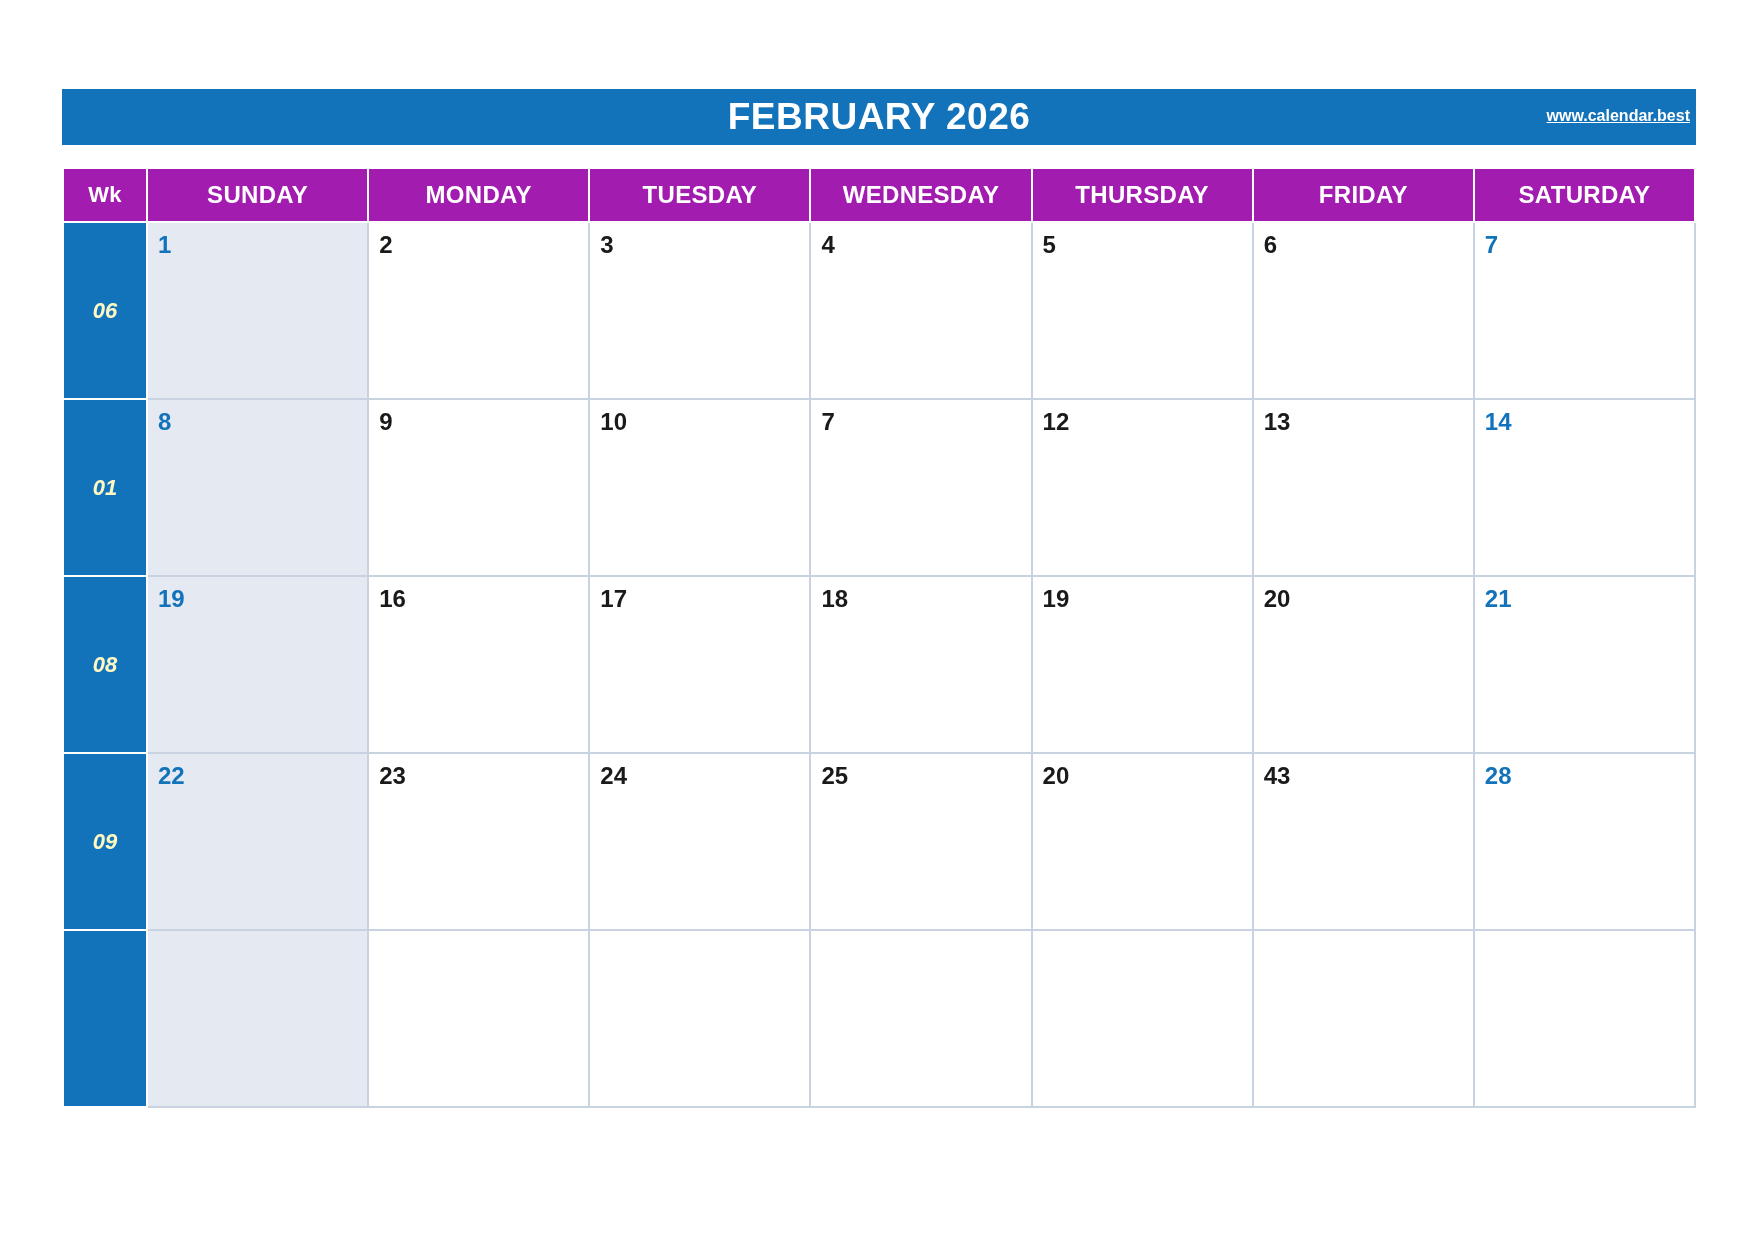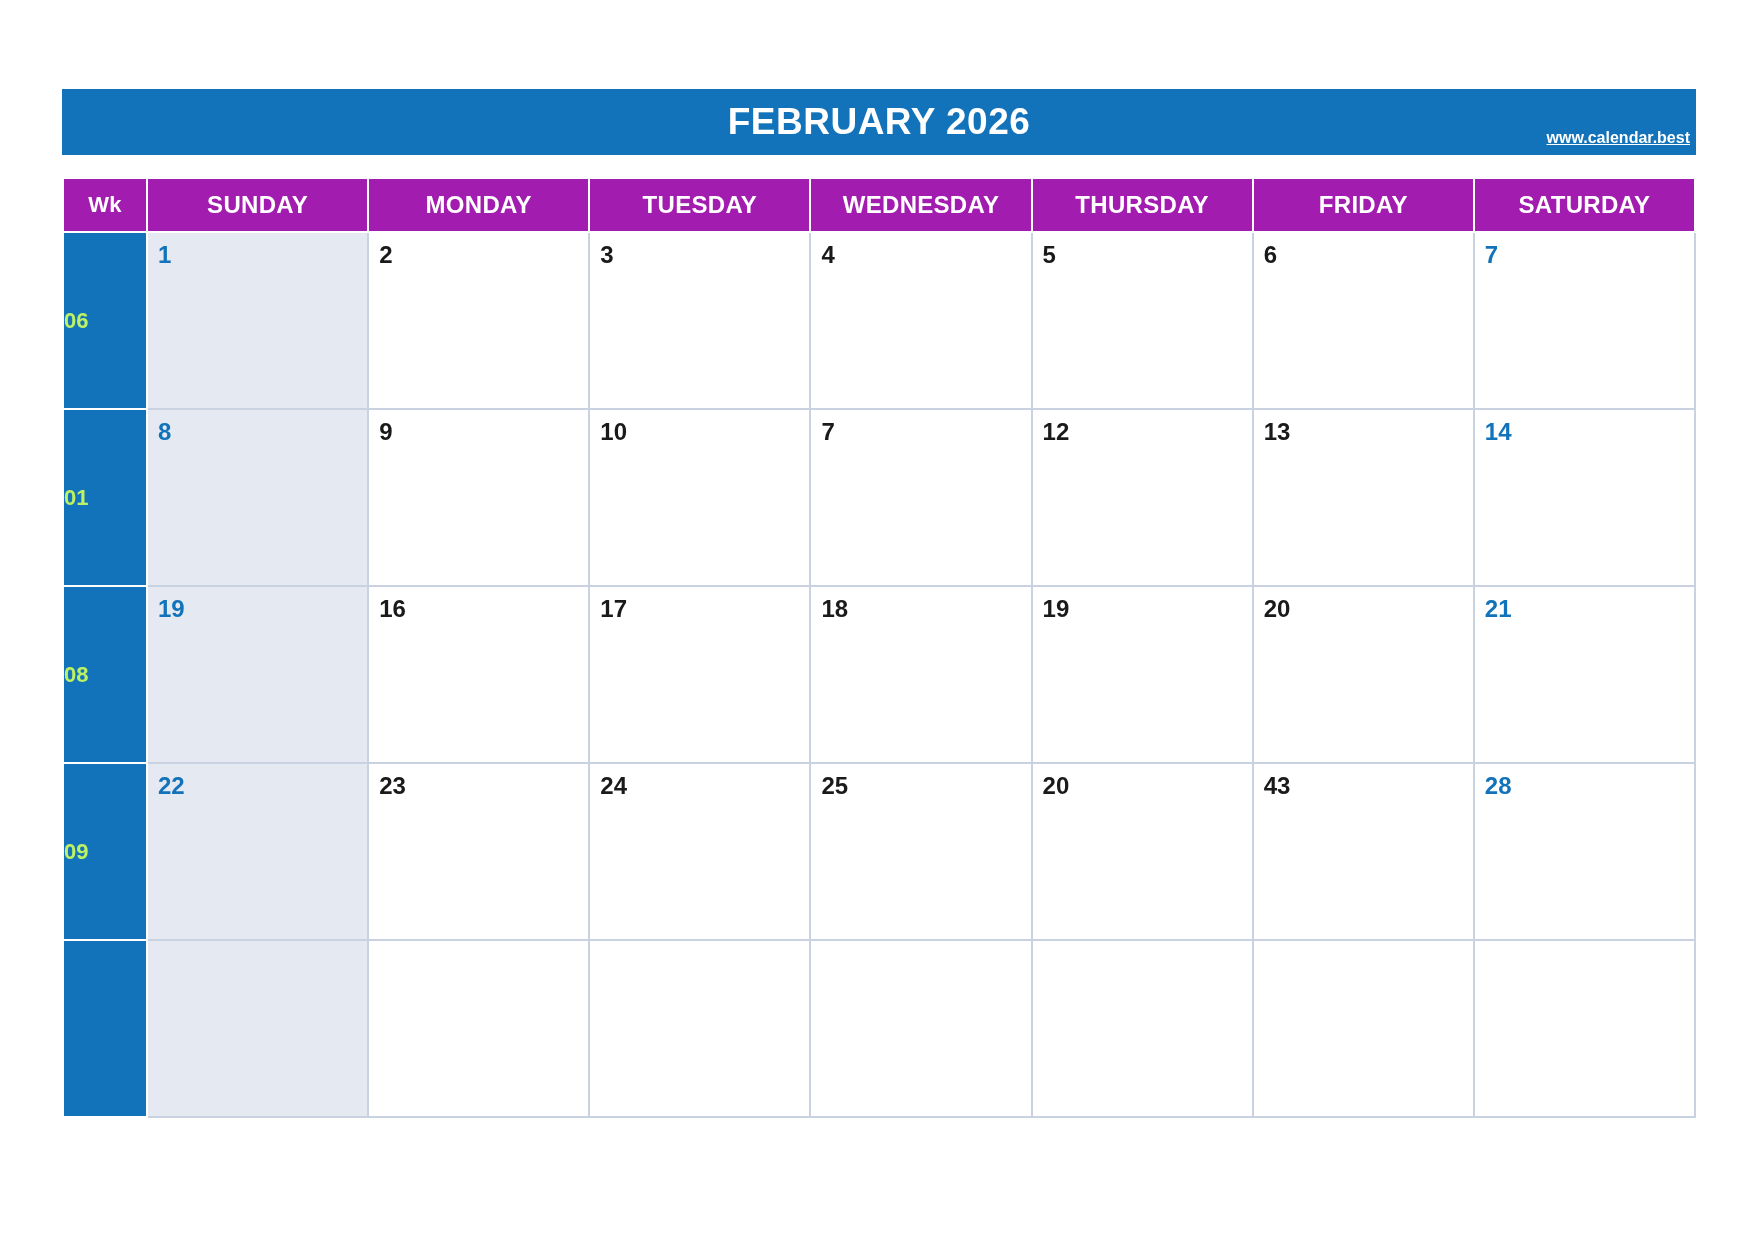--- a/index.html
+++ b/index.html
@@ -22,36 +22,36 @@
   .calendar {
     position: absolute;
     left: 62px;
     top: 89px;
     width: 1634px;
   }
 
   
   .titlebar {
     position: relative;
-    height: 66px;
+    height: 56px;
     background: #1273ba;
     display: flex;
     align-items: center;
     justify-content: center;
   }
   .titlebar .month-title {
     color: #ffffff;
     font-size: 37px;
     font-weight: bold;
     letter-spacing: 0.5px;
   }
   .titlebar .site-link {
     position: absolute;
     right: 6px;
-    bottom: 8px;
+    bottom: 20px;
     color: #ffffff;
     font-size: 16px;
     font-weight: bold;
     text-decoration: underline;
   }
 
   
   .grid {
     margin-top: 22px;
     width: 100%;
@@ -75,25 +75,27 @@
   }
 
   .grid td {
     border: 2px solid #c9d2e0;
     vertical-align: top;
     height: 175px;
     padding: 0;
   }
   .grid td.wk-cell {
     background: #1273ba;
-    color: #bef264;
+    color: #fef9c3;
     font-size: 22px;
     font-weight: bold;
+    text-align: center;
     vertical-align: middle;
     border: 2px solid #ffffff;
+    font-style: italic;
   }
   .daynum {
     display: block;
     font-size: 24px;
     font-weight: bold;
     color: #1a1a1a;
     padding: 10px 0 0 10px;
     line-height: 1;
   }
   td.weekend-sun {

